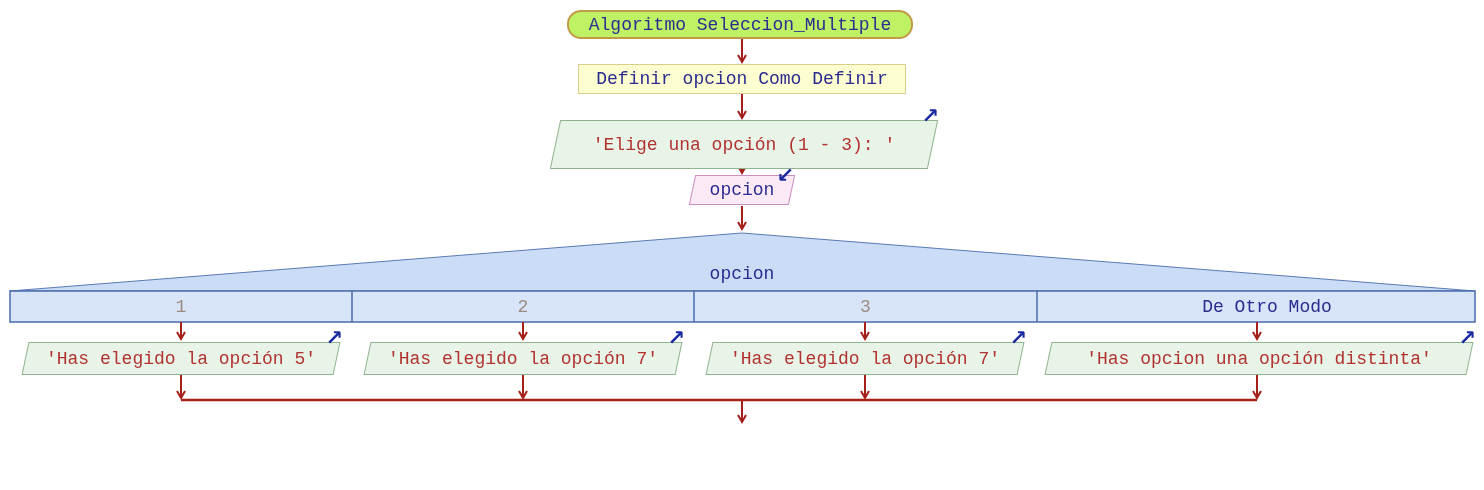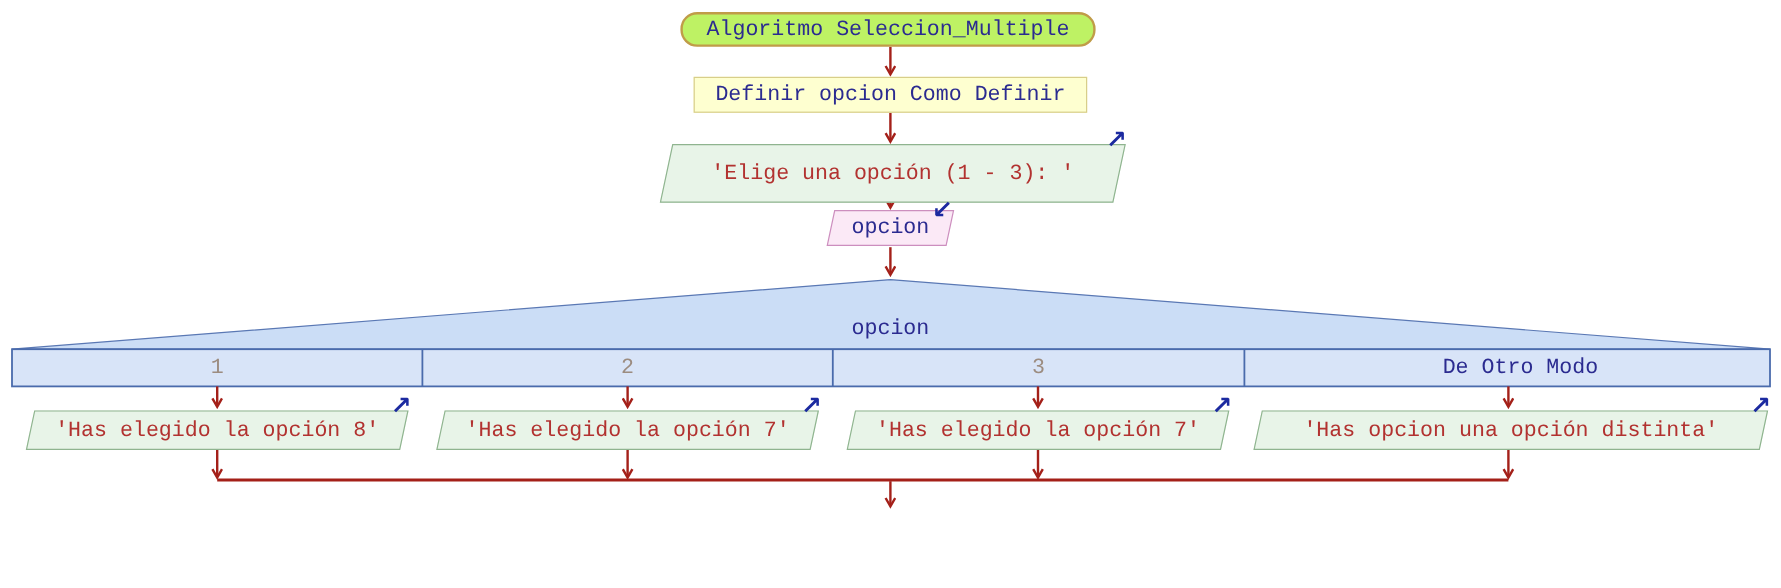--- a/index.html
+++ b/index.html
@@ -111,21 +111,21 @@
 
   <div class="switch-label">opcion</div>
 
   <div class="branch-cell branch-num" style="left:10px;width:342px;">1</div>
   <div class="branch-cell branch-num" style="left:352px;width:342px;">2</div>
   <div class="branch-cell branch-num" style="left:694px;width:343px;">3</div>
   <div class="branch-cell branch-default" style="left:1037px;width:460px;">De Otro Modo</div>
 
   <div class="pgram output" style="left:25px;top:342px;width:312px;height:33px;">
     <span class="pgram-skin"></span>
-    <span class="pgram-label">'Has elegido la opción 8'</span>
+    <span class="pgram-label">'Has elegido la opción 5'</span>
     <span class="io-icon out">↗</span>
   </div>
 
   <div class="pgram output" style="left:367px;top:342px;width:312px;height:33px;">
     <span class="pgram-skin"></span>
     <span class="pgram-label">'Has elegido la opción 7'</span>
     <span class="io-icon out">↗</span>
   </div>
 
   <div class="pgram output" style="left:709px;top:342px;width:312px;height:33px;">

